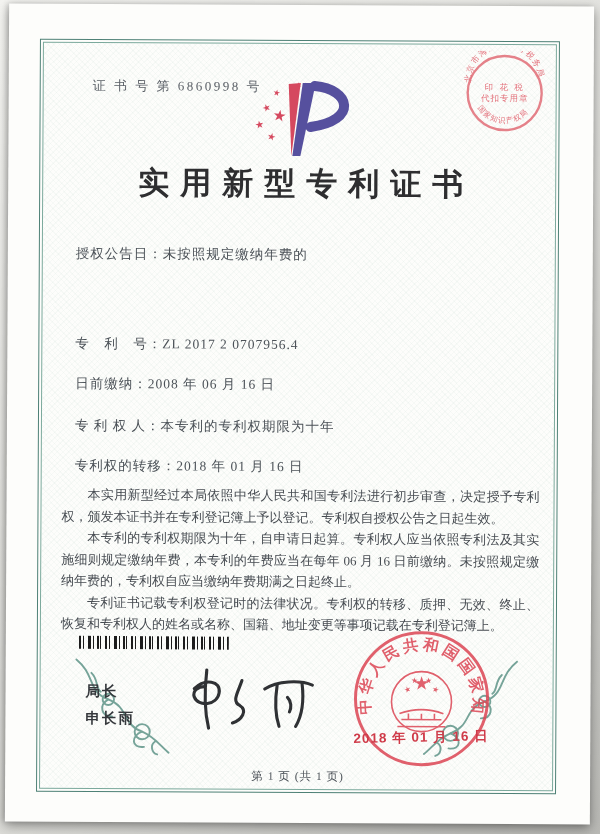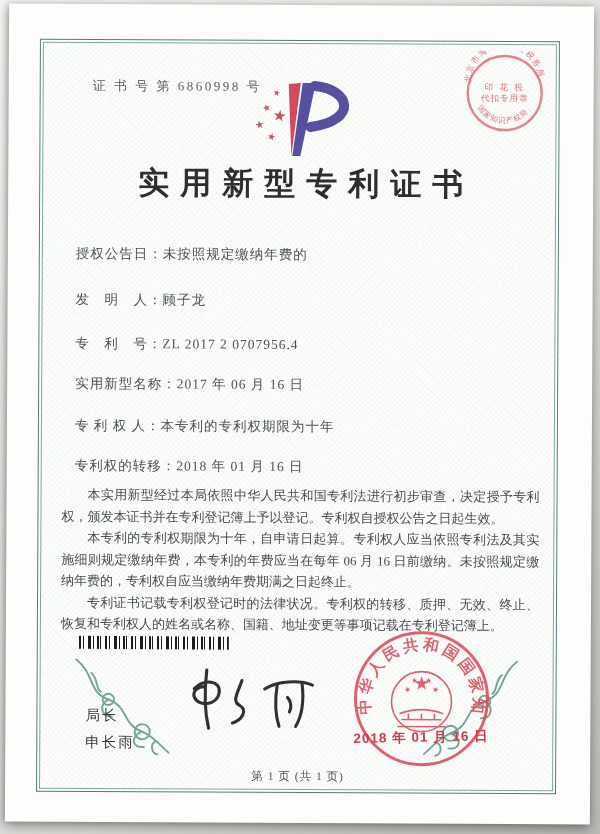--- a/index.html
+++ b/index.html
@@ -36,21 +36,21 @@
   .body-text p{margin:0;text-indent:2em;}
   .barcode{position:absolute;left:73px;top:632px;width:150px;height:13px;
     background:repeating-linear-gradient(90deg,
       #1c1c1c 0 2px,transparent 2px 4px,
       #1c1c1c 4px 5px,transparent 5px 9px,
       #1c1c1c 9px 12px,transparent 12px 14px,
       #1c1c1c 14px 15px,transparent 15px 18px,
       #1c1c1c 18px 20px,transparent 20px 21px,
       #1c1c1c 21px 22px,transparent 22px 26px);}
   .signer{position:absolute;left:80px;top:678px;font-size:14.5px;color:#35383c;
-    font-family:"Liberation Sans","DejaVu Sans",sans-serif;font-weight:400;margin-top:24px;}
+    font-family:"Liberation Sans","DejaVu Sans",sans-serif;font-weight:700;}
   .signer div{margin-bottom:8px;letter-spacing:2px;}
   .signature{position:absolute;left:168px;top:656px;width:145px;height:75px;}
   .seal-big{position:absolute;left:345px;top:622px;width:142px;height:142px;opacity:.88;}
   .seal-date{position:absolute;left:348px;top:723px;font-size:13.5px;color:#cf3b49;
     letter-spacing:1px;font-weight:600;transform:rotate(-1.5deg);
     font-family:"Liberation Sans","DejaVu Sans",sans-serif;}
   .seal-small{position:absolute;left:454px;top:45px;width:84px;height:84px;opacity:.8;}
   .footer{position:absolute;left:0;top:764px;width:585px;text-align:center;
     font-size:11.5px;color:#4c5258;letter-spacing:1px;}
   .ornament{position:absolute;width:104px;height:104px;}
@@ -104,23 +104,22 @@
       <use href="#star" transform="translate(30,34) scale(0.38) rotate(-20)"></use>
       <use href="#star" transform="translate(43,42) scale(0.62) rotate(8)"></use>
       <use href="#star" transform="translate(23,51) scale(0.42) rotate(-10)"></use>
       <use href="#star" transform="translate(35,63) scale(0.4) rotate(15)"></use>
     </g>
   </svg>
 
   <div class="title">实用新型专利证书</div>
 
   <div class="field f0"><span>授权公告日：</span><span>未按照规定缴纳年费的</span></div>
-  <div class="field f1"><span>发　明　人：</span><span>顾子龙</span></div>
   <div class="field f2"><span>专　利　号：</span><span>ZL 2017 2 0707956.4</span></div>
-  <div class="field f3"><span>实用新型名称：</span><span>2017 年 06 月 16 日</span></div>
+  <div class="field f3"><span>日前缴纳：</span><span>2008 年 06 月 16 日</span></div>
   <div class="field f4"><span>专 利 权 人：</span><span>本专利的专利权期限为十年</span></div>
   <div class="field f5"><span>专利权的转移：</span><span>2018 年 01 月 16 日</span></div>
 
   <div class="body-text">
     <p>本实用新型经过本局依照中华人民共和国专利法进行初步审查，决定授予专利权，颁发本证书并在专利登记簿上予以登记。专利权自授权公告之日起生效。</p>
     <p>本专利的专利权期限为十年，自申请日起算。专利权人应当依照专利法及其实施细则规定缴纳年费，本专利的年费应当在每年 06 月 16 日前缴纳。未按照规定缴纳年费的，专利权自应当缴纳年费期满之日起终止。</p>
     <p>专利证书记载专利权登记时的法律状况。专利权的转移、质押、无效、终止、恢复和专利权人的姓名或名称、国籍、地址变更等事项记载在专利登记簿上。</p>
   </div>
 
   <div class="barcode"></div>

